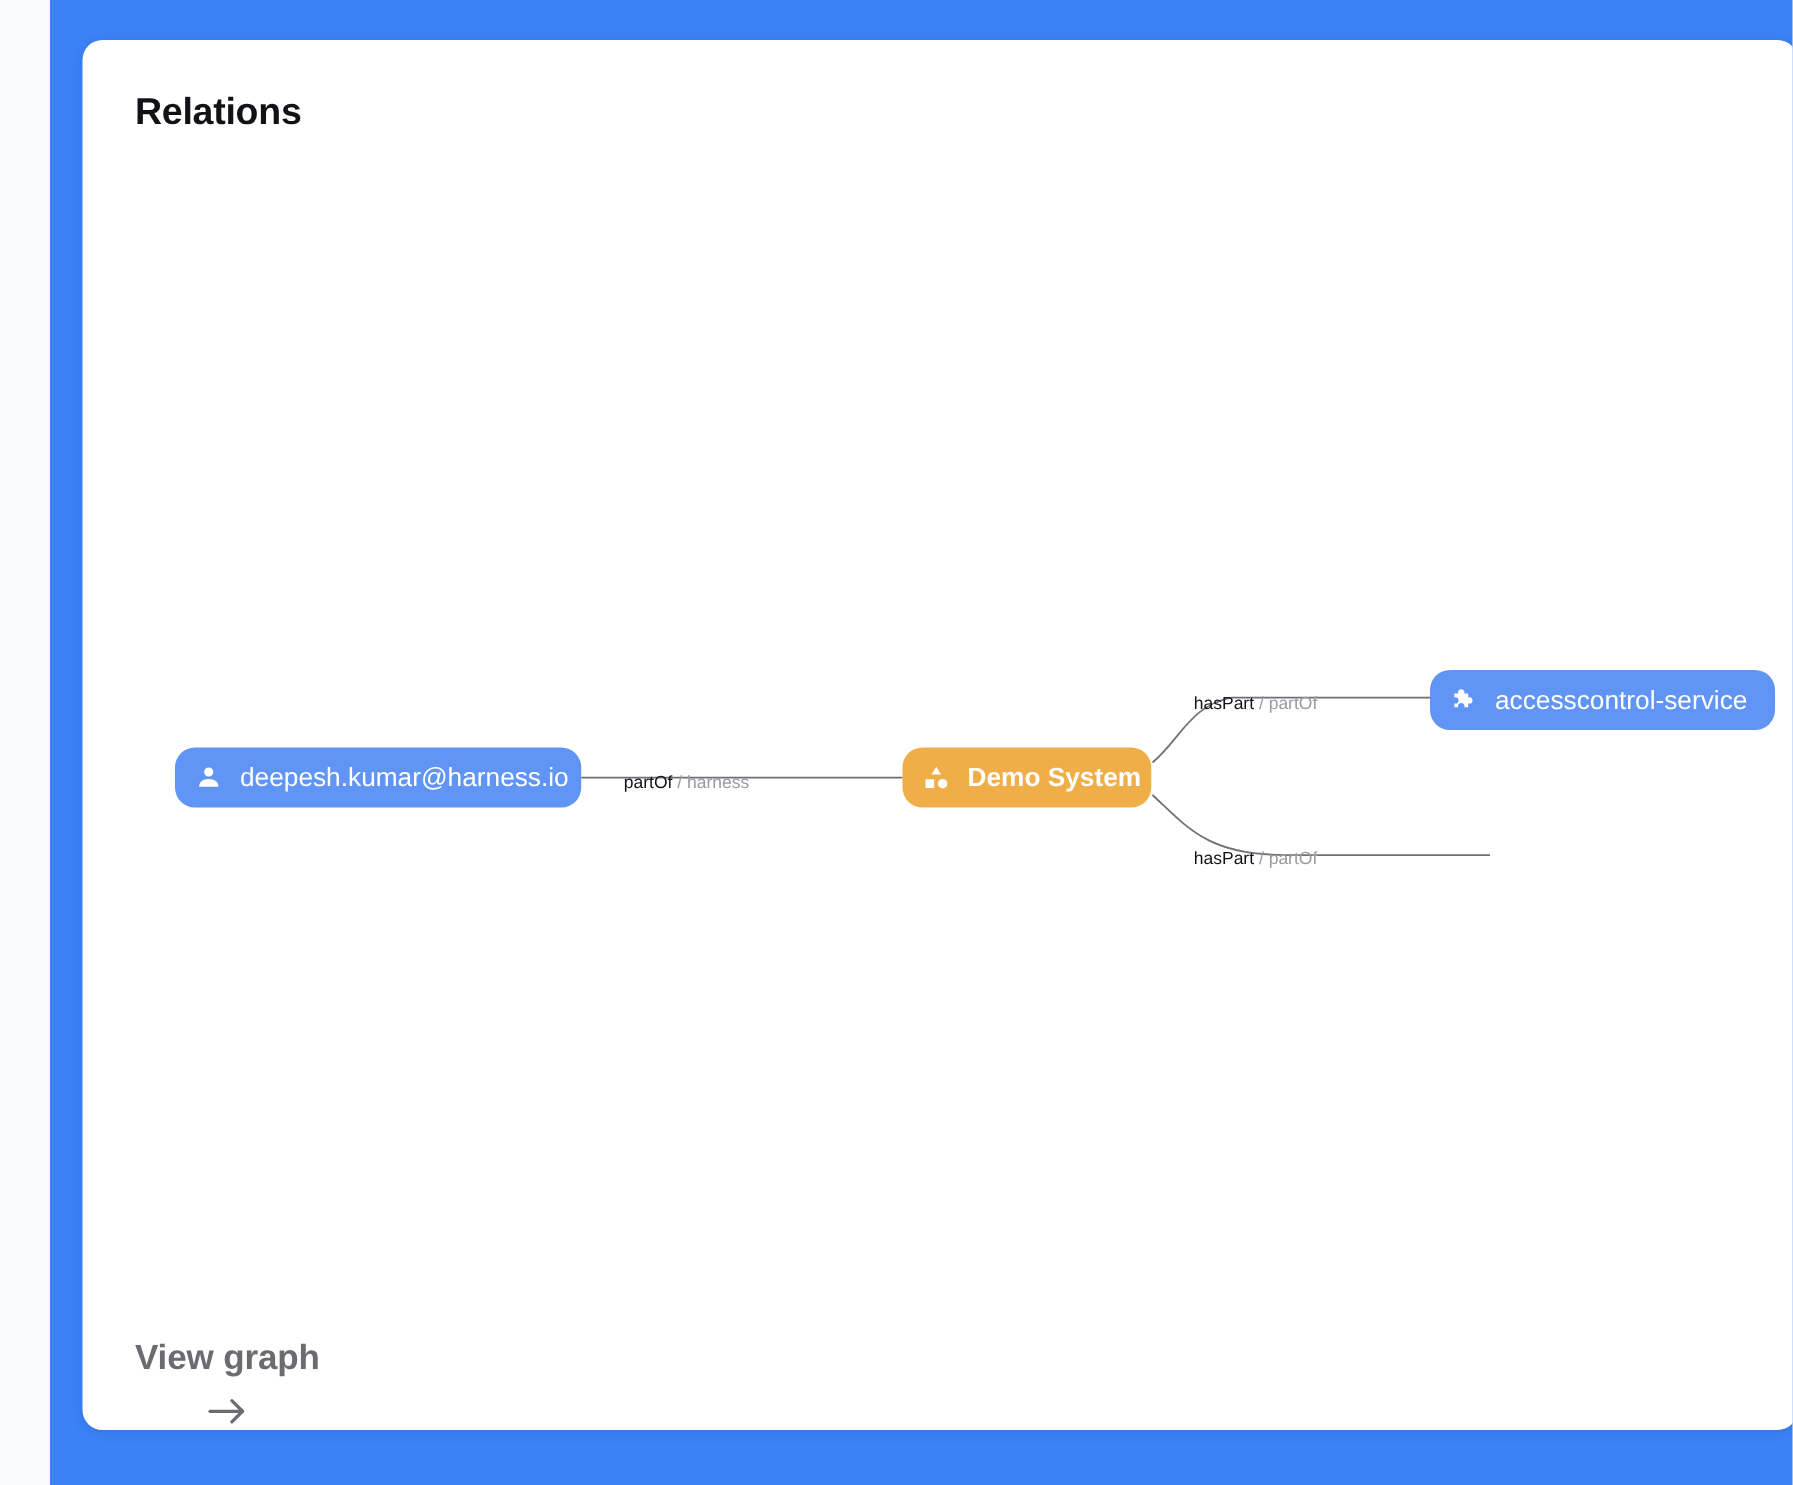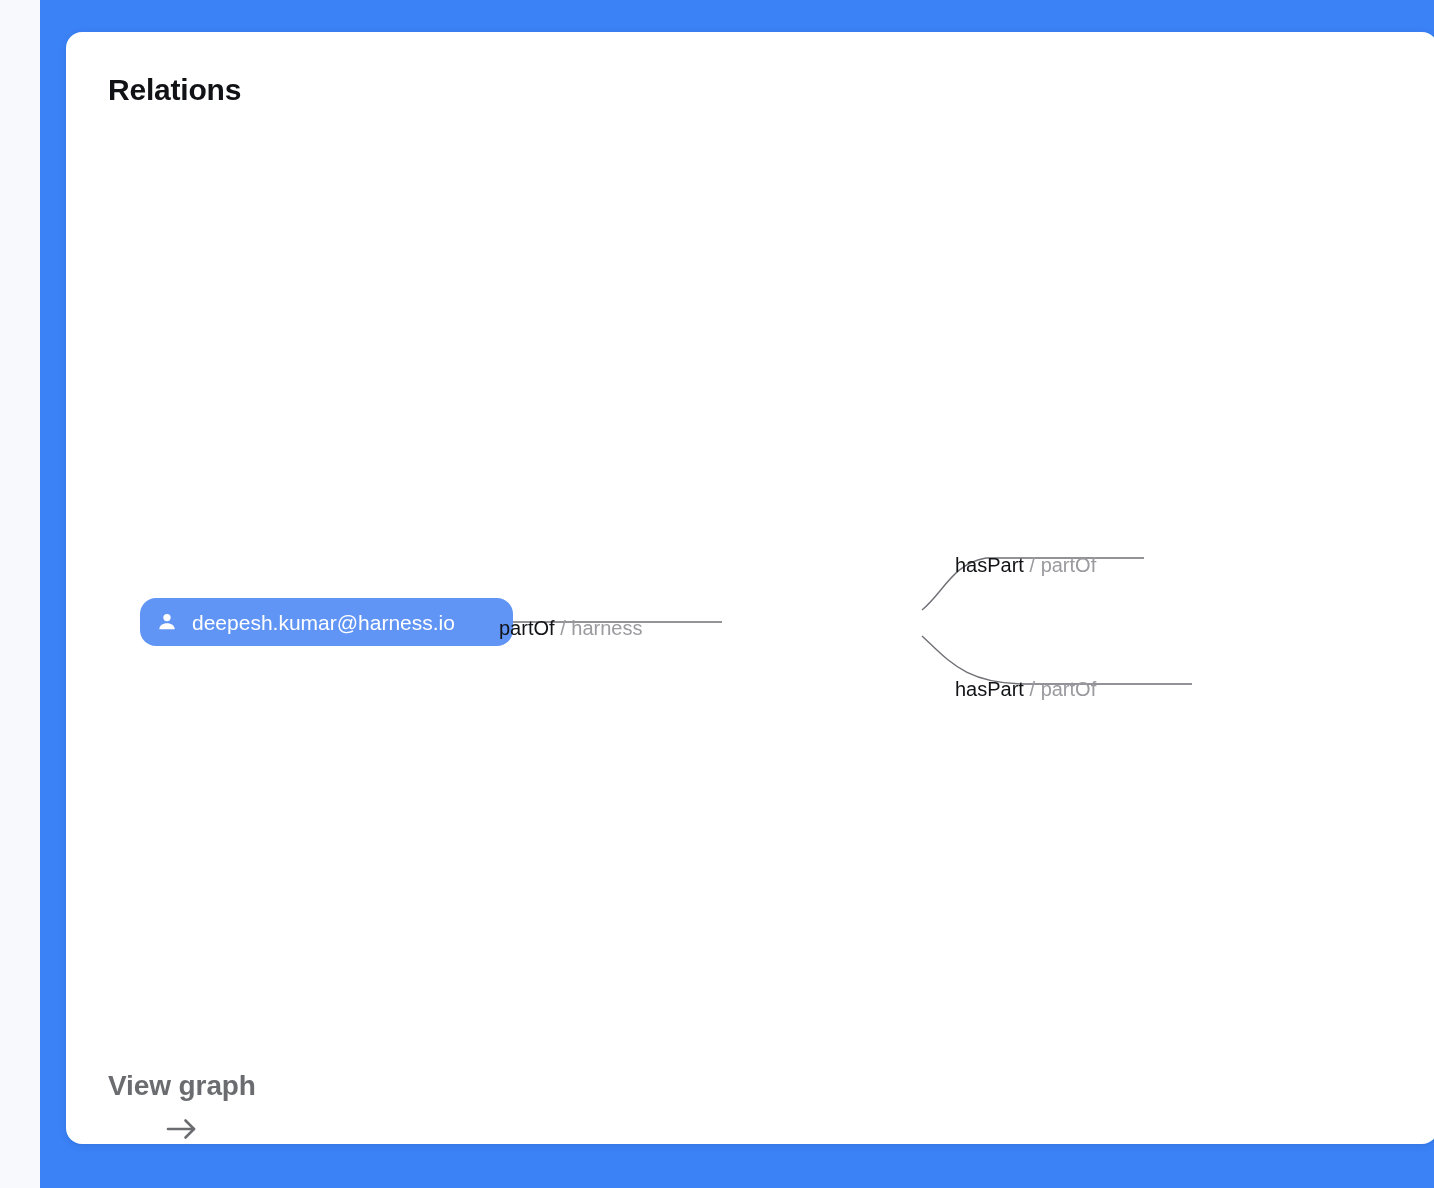--- a/index.html
+++ b/index.html
@@ -96,21 +96,21 @@
   .node.kind-orange {
     background: #f0ae48;
   }
 
   .node.kind-orange .node-label {
     font-weight: bold;
   }
 
   .edge-label {
     position: absolute;
-    font-size: 20px;
+    font-size: 14px;
     line-height: 1;
     white-space: nowrap;
     color: #9a9a9f;
   }
 
   .edge-label .fwd {
     color: #121316;
   }
 
   .edge-label .sep {
@@ -162,31 +162,49 @@
 
       <svg class="edges-svg" viewBox="0 0 1372 930">
 
         <path d="M 399 500 L 656 500" fill="none" stroke="#6f7076" stroke-width="1.4"></path>
 
         <path d="M 856 488 C 878 470 886 442 920 436 L 1078 436" fill="none" stroke="#6f7076" stroke-width="1.4"></path>
 
         <path d="M 856 514 C 884 540 900 562 962 562 L 1126 562" fill="none" stroke="#6f7076" stroke-width="1.4"></path>
       </svg>
 
-      <div class="node kind-blue" style="left:74px; top:476px; width:373px;">
+      <div class="node kind-blue" style="left:74px; top:476px; width:325px;">
         <span class="node-icon">
           <svg width="22" height="22" viewBox="0 0 24 24" fill="#ffffff">
             <circle cx="12" cy="7.2" r="4"></circle>
             <path d="M3.6 20c0-4.2 3.8-6.6 8.4-6.6s8.4 2.4 8.4 6.6z"></path>
           </svg>
         </span>
         <span class="node-label">deepesh.kumar@harness.io</span>
       </div>
 
-
+      <div class="node kind-orange" style="left:656px; top:476px; width:199px;">
+        <span class="node-icon">
+          <svg width="22" height="22" viewBox="0 0 24 24" fill="#ffffff">
+            <path d="M12 2.6 L16.2 9.4 L7.8 9.4 Z"></path>
+            <rect x="2.6" y="13.6" width="7.6" height="7.6" rx="0.6"></rect>
+            <circle cx="17.6" cy="17.4" r="4.1"></circle>
+          </svg>
+        </span>
+        <span class="node-label">Demo System</span>
+      </div>
+
+      <div class="node kind-blue" style="left:1078px; top:414px; width:276px;">
+        <span class="node-icon">
+          <svg width="23" height="23" viewBox="0 0 24 24" fill="#ffffff">
+            <path d="M9.4 2.4c1.5 0 2.7 1 2.7 2.3 0 .5-.2.9-.2 1.3h3.3v3.3c.4 0 .8-.2 1.3-.2 1.3 0 2.3 1.2 2.3 2.7s-1 2.7-2.3 2.7c-.5 0-.9-.2-1.3-.2v3.3h-3.3c0-.4.2-.8.2-1.3 0-1.3-1.2-2.3-2.7-2.3s-2.7 1-2.7 2.3c0 .5.2.9.2 1.3H3.6v-3.3c.4 0 .8.2 1.3.2 1.3 0 2.3-1.2 2.3-2.7s-1-2.7-2.3-2.7c-.5 0-.9.2-1.3.2V6h3.3c0-.4-.2-.8-.2-1.3 0-1.3 1.2-2.3 2.7-2.3z"></path>
+          </svg>
+        </span>
+        <span class="node-label">accesscontrol-service</span>
+      </div>
 
 
       <div class="edge-label" style="left:433px; top:496px;">
         <span class="fwd">partOf</span>
         <span class="sep"> / </span>
         <span class="rev">harness</span>
       </div>
 
       <div class="edge-label" style="left:889px; top:433px;">
         <span class="fwd">hasPart</span>

